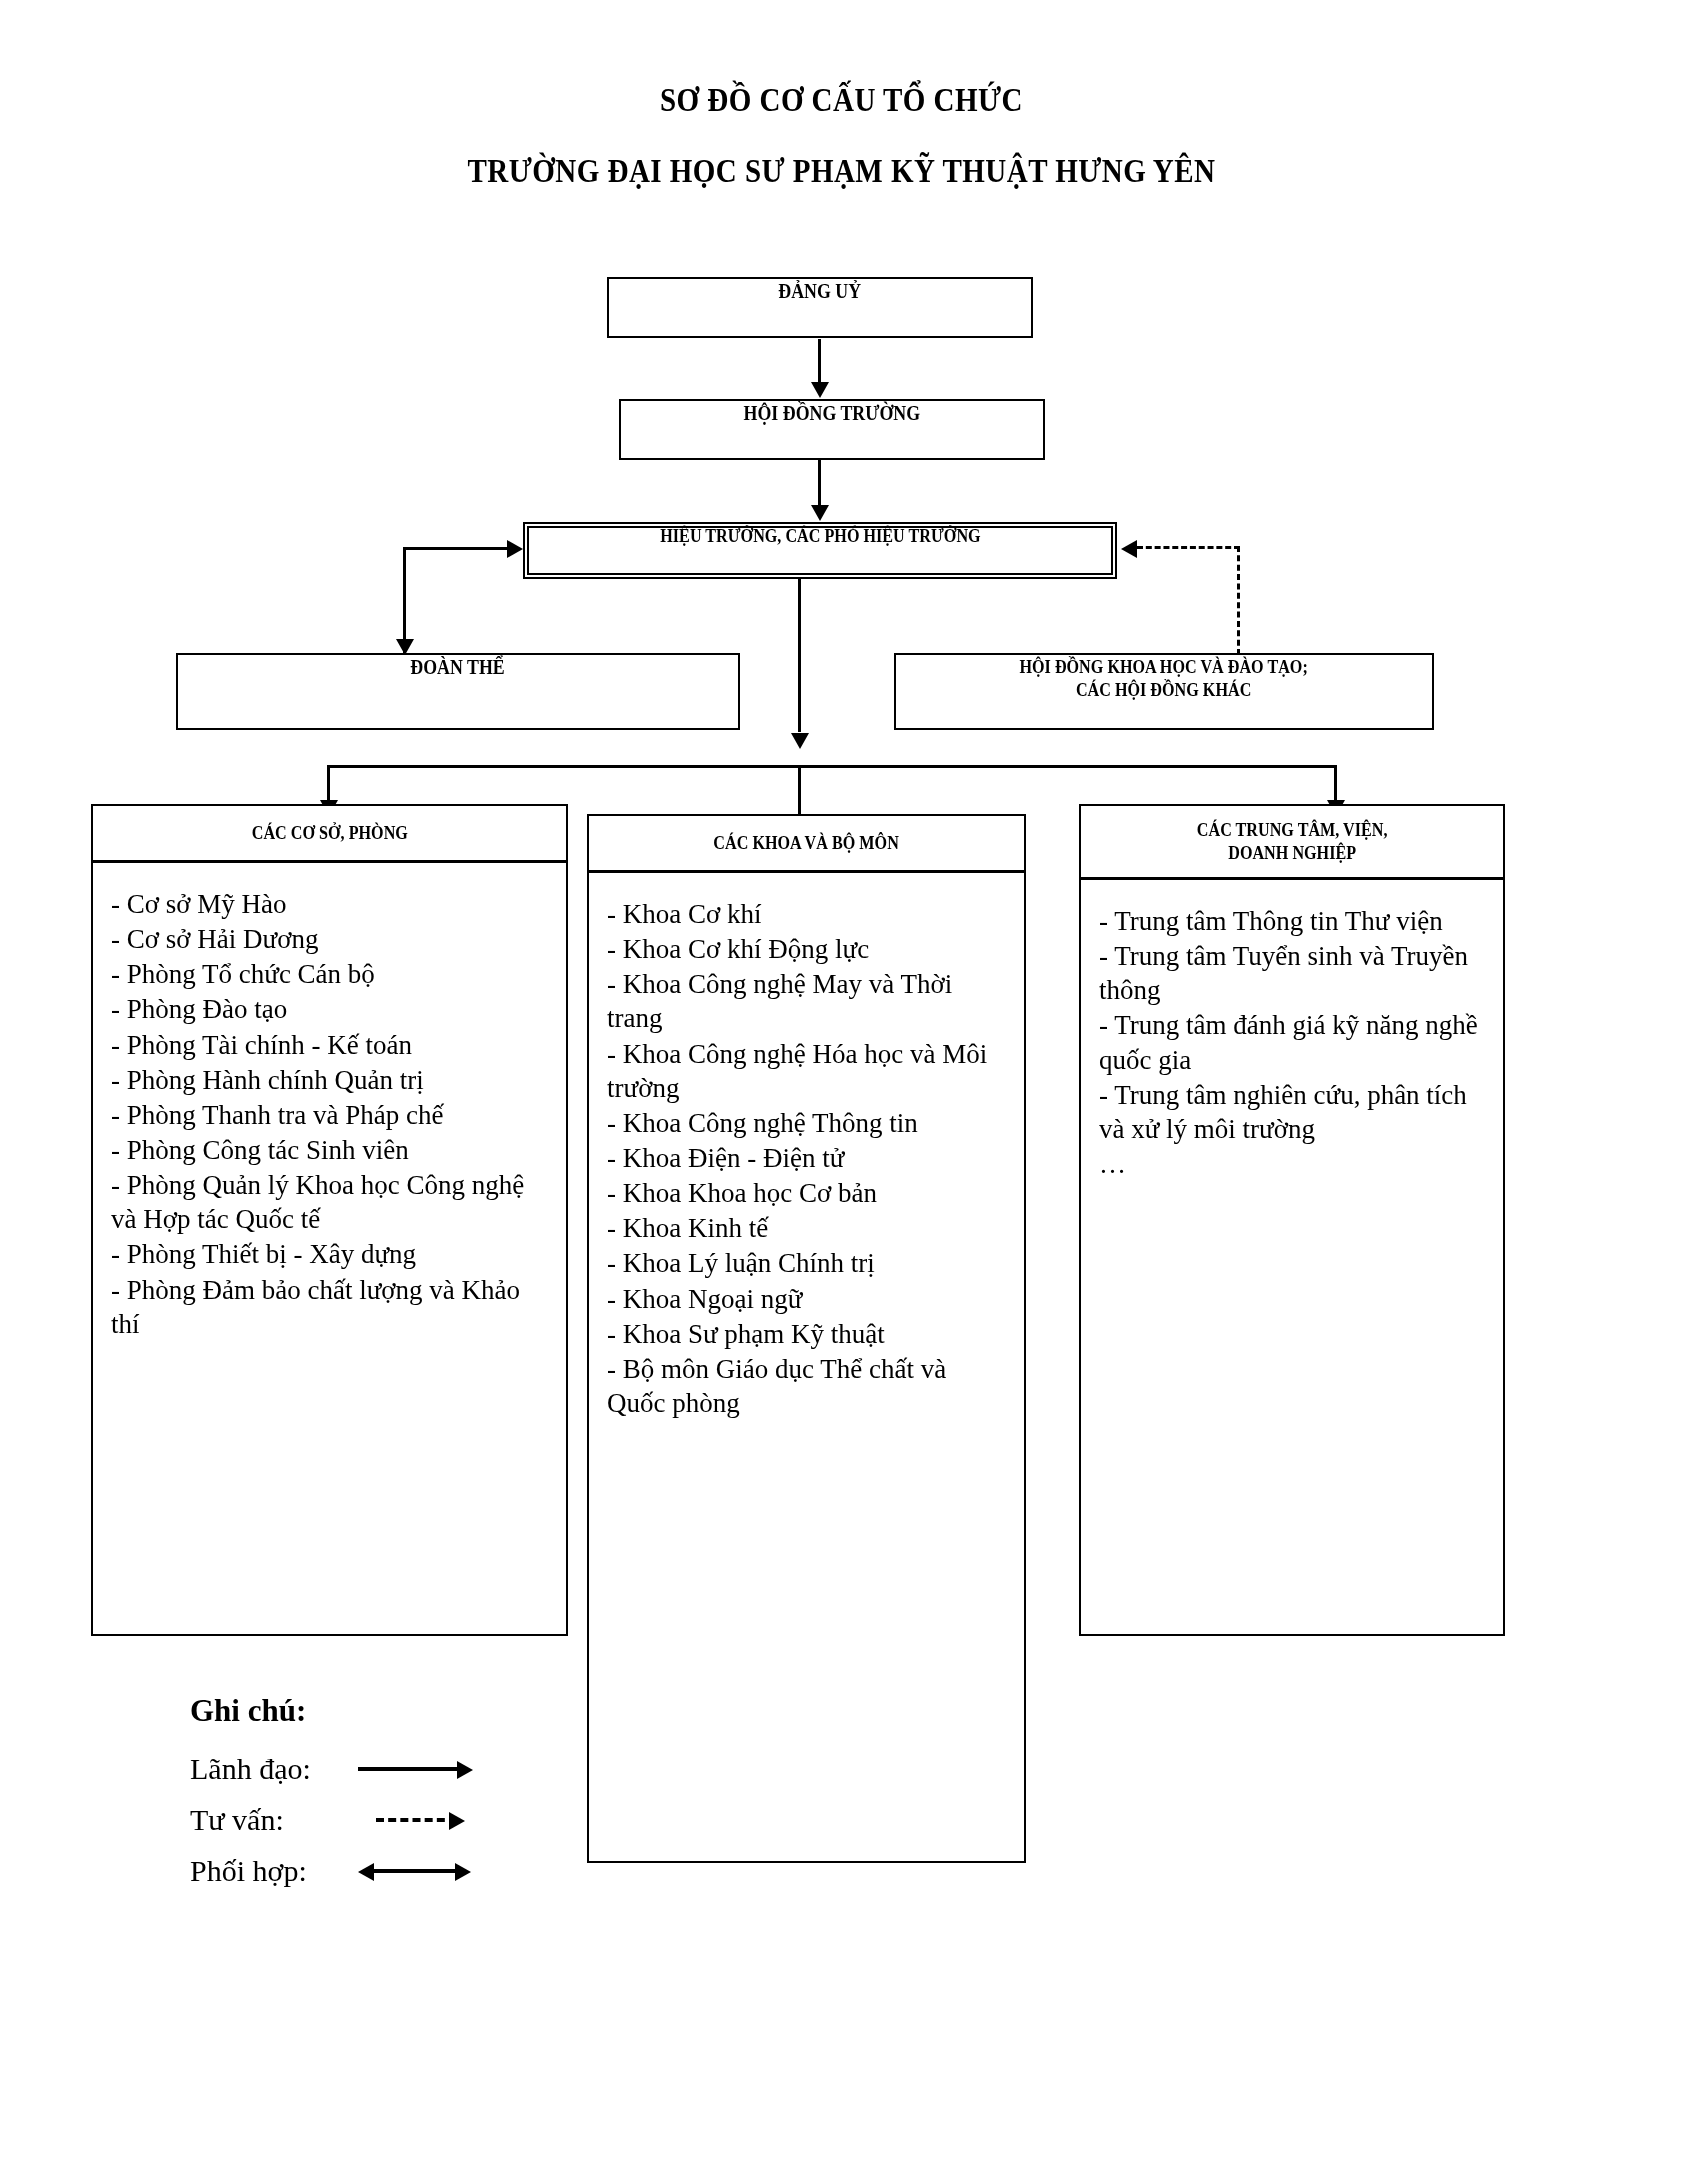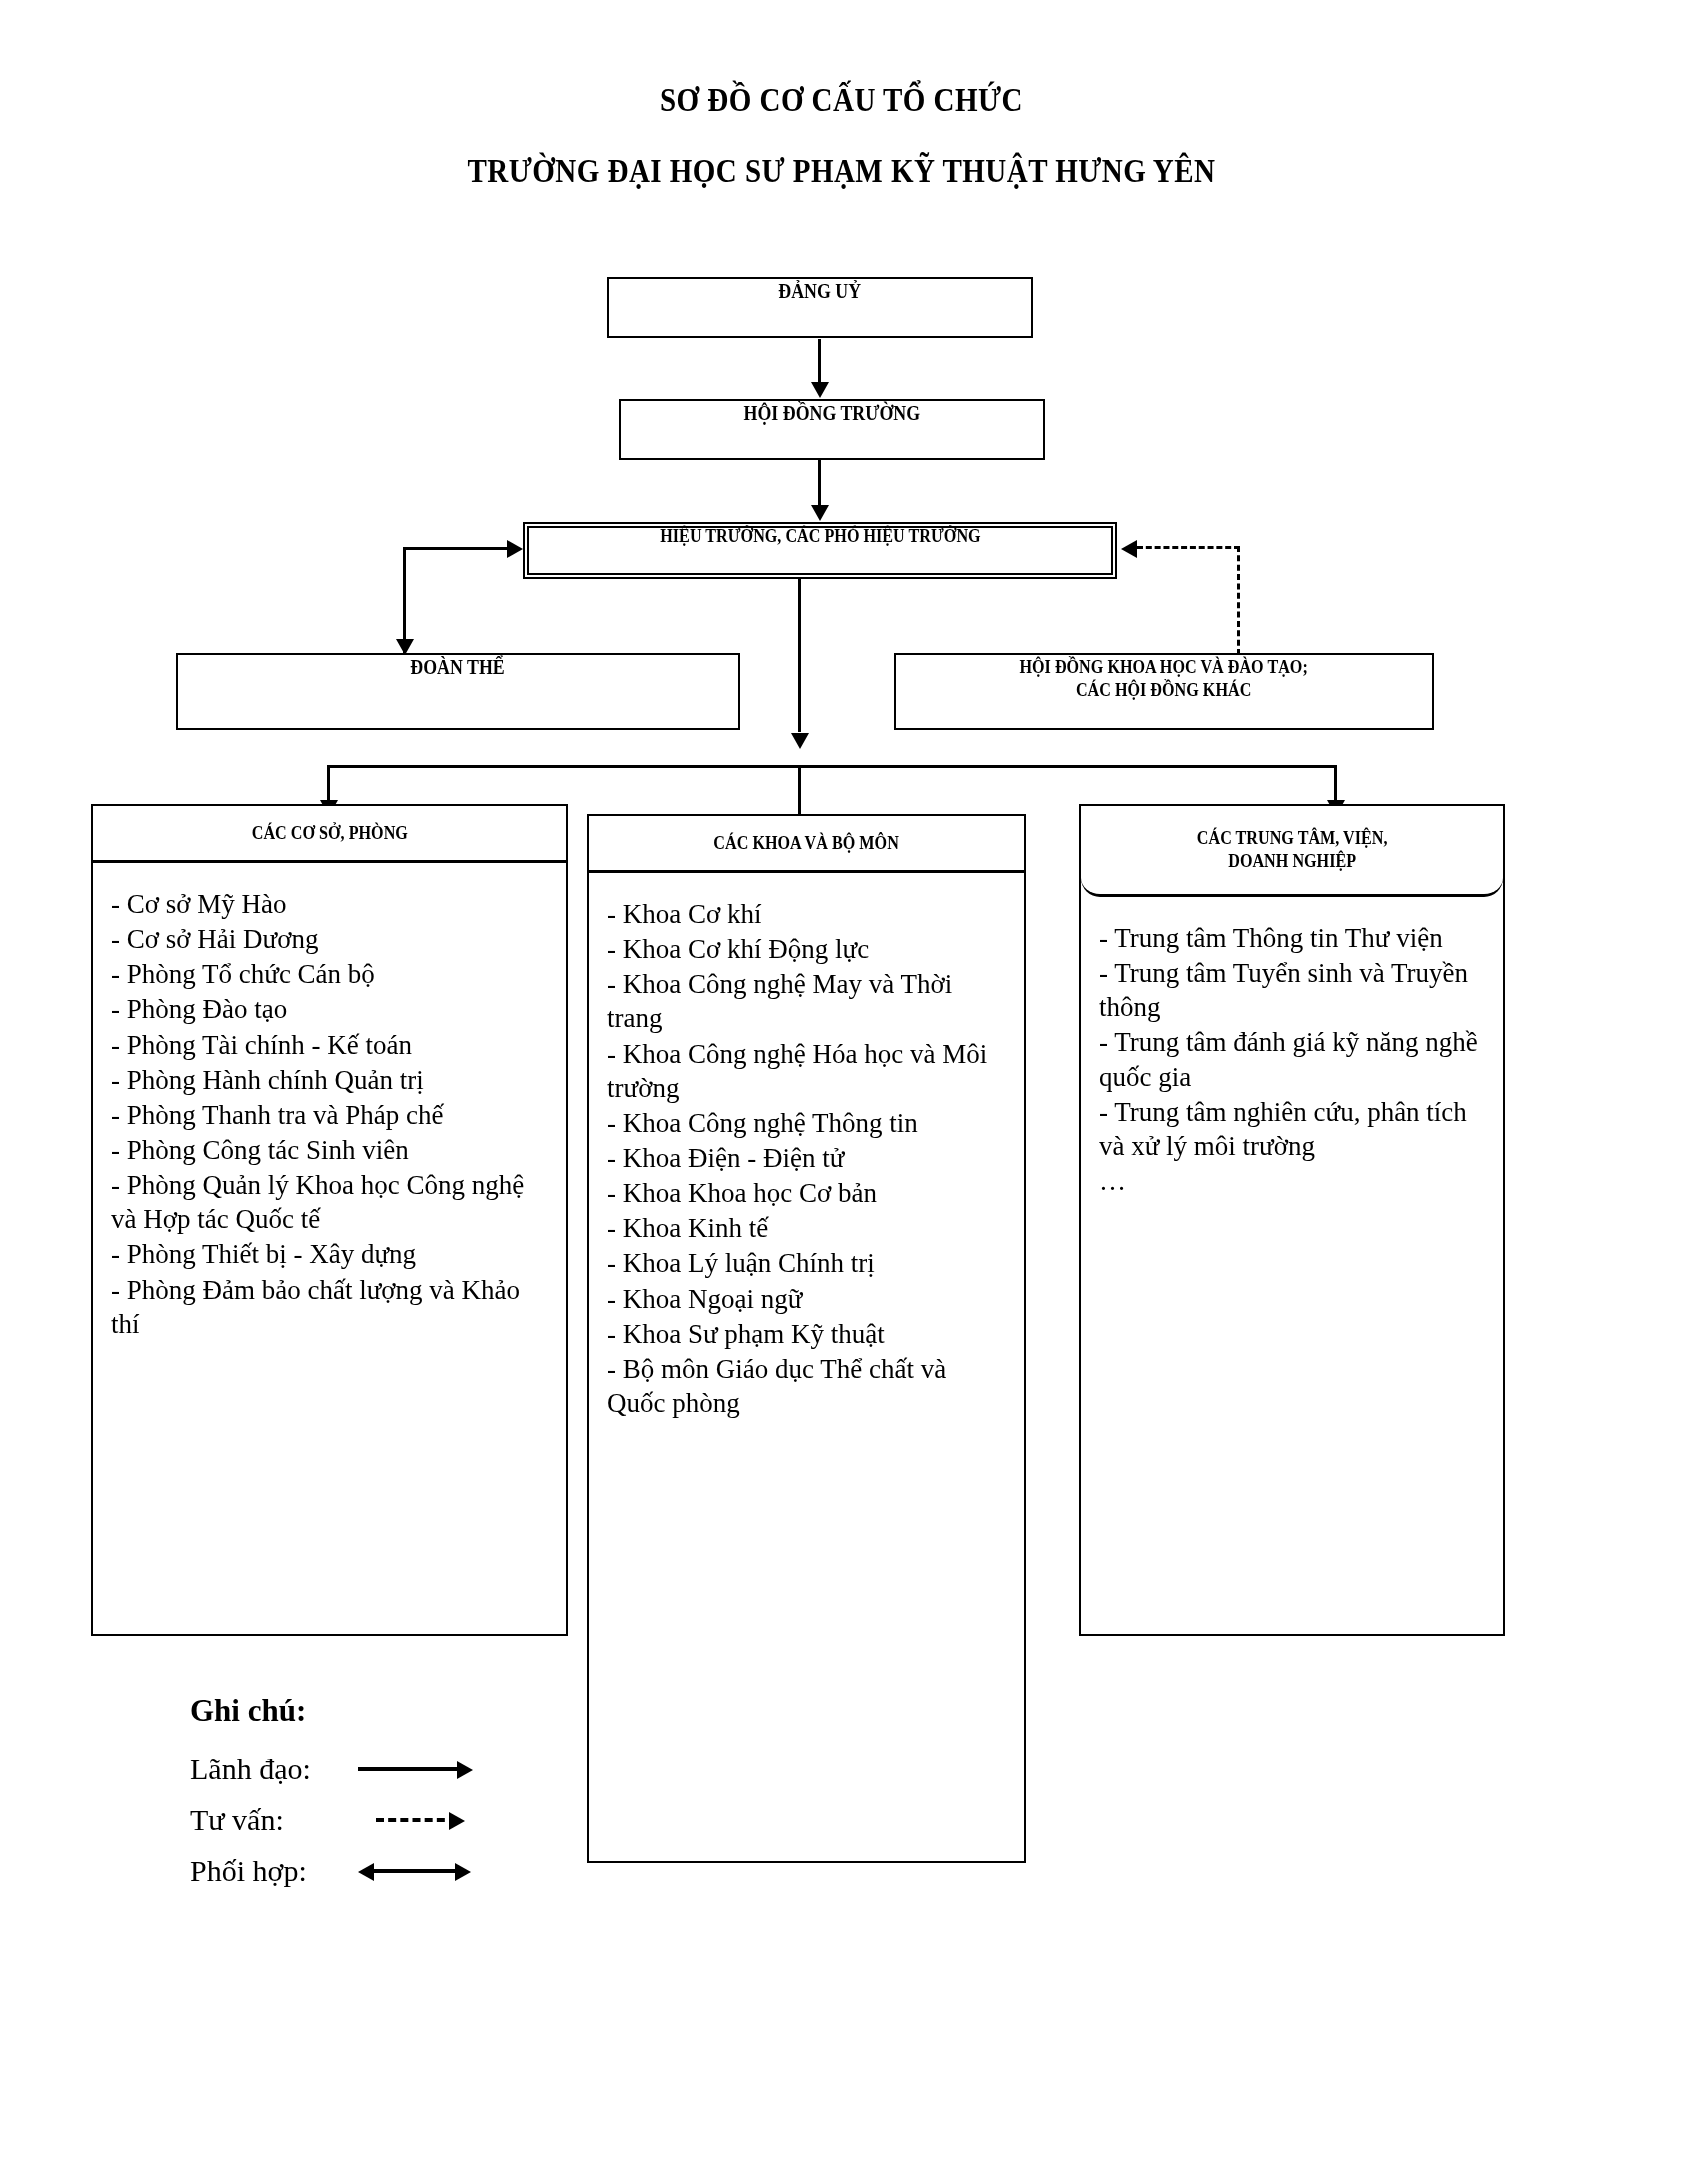--- a/index.html
+++ b/index.html
@@ -74,22 +74,21 @@
     box-sizing: border-box;
     height: 57px;
     border-bottom: 3px solid #000000;
     display: flex;
     align-items: center;
     justify-content: center;
     text-align: center;
     padding: 0 6px;
   }
   .col-head.tall {
-    height: 91px;
-    border-radius: 19px;
+    height: 74px;
   }
   .col-head-text {
     font-weight: bold;
     font-size: 19px;
     line-height: 1.2;
     transform: scaleX(0.85);
     transform-origin: center center;
     white-space: pre-line;
   }
   .col-body {

